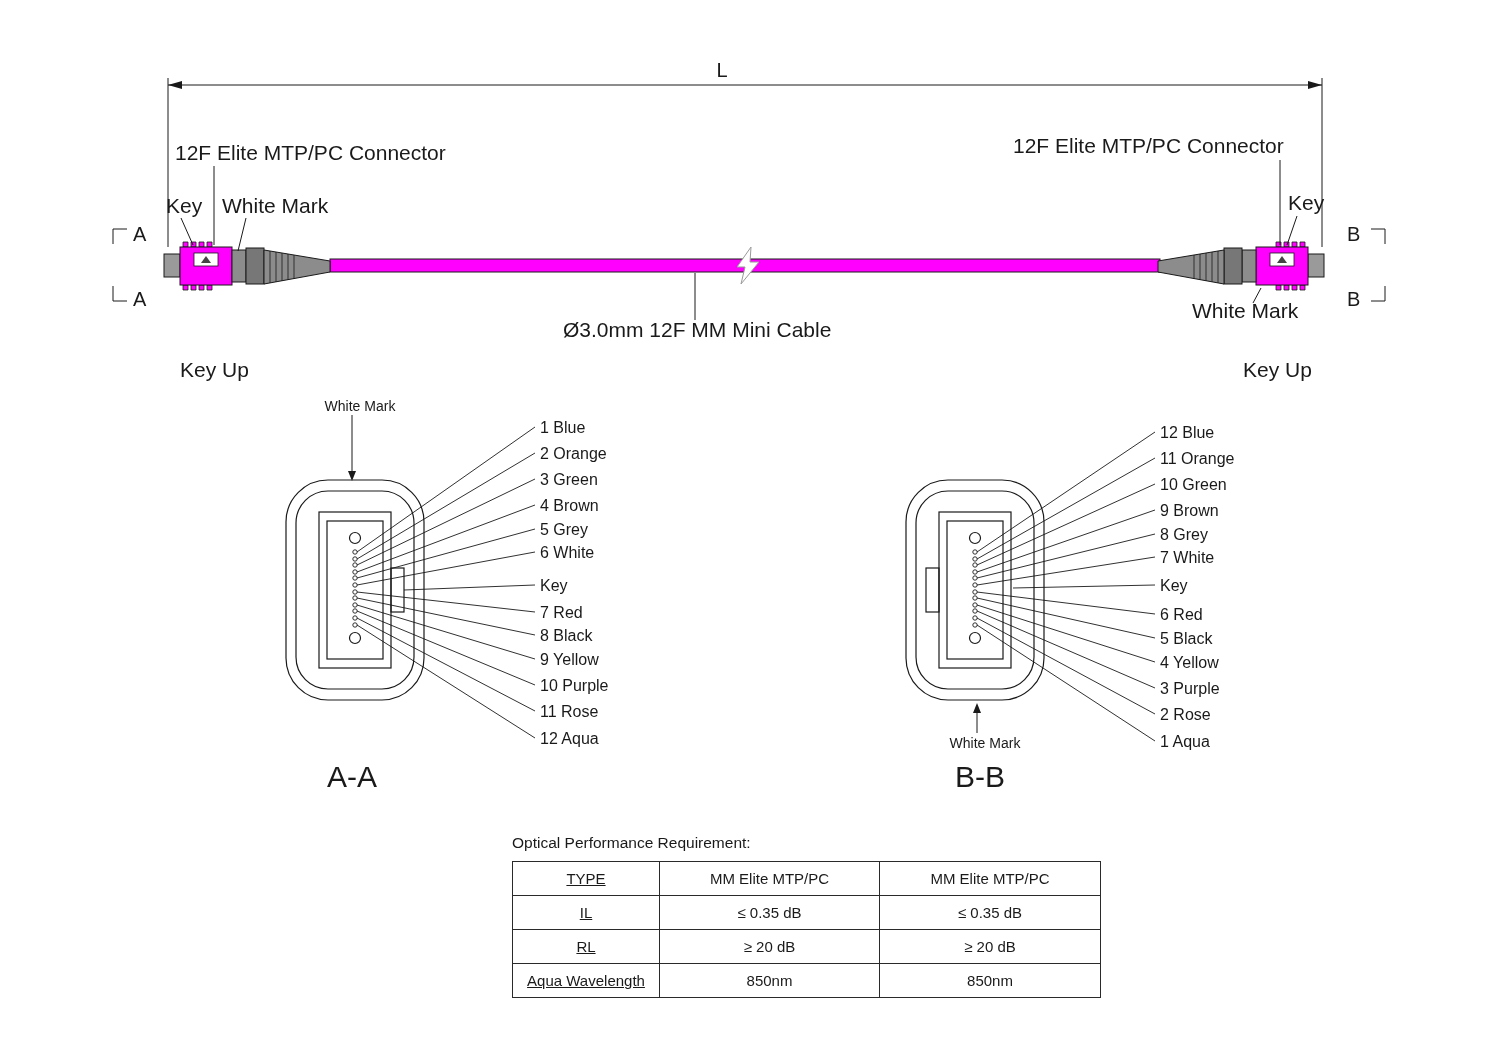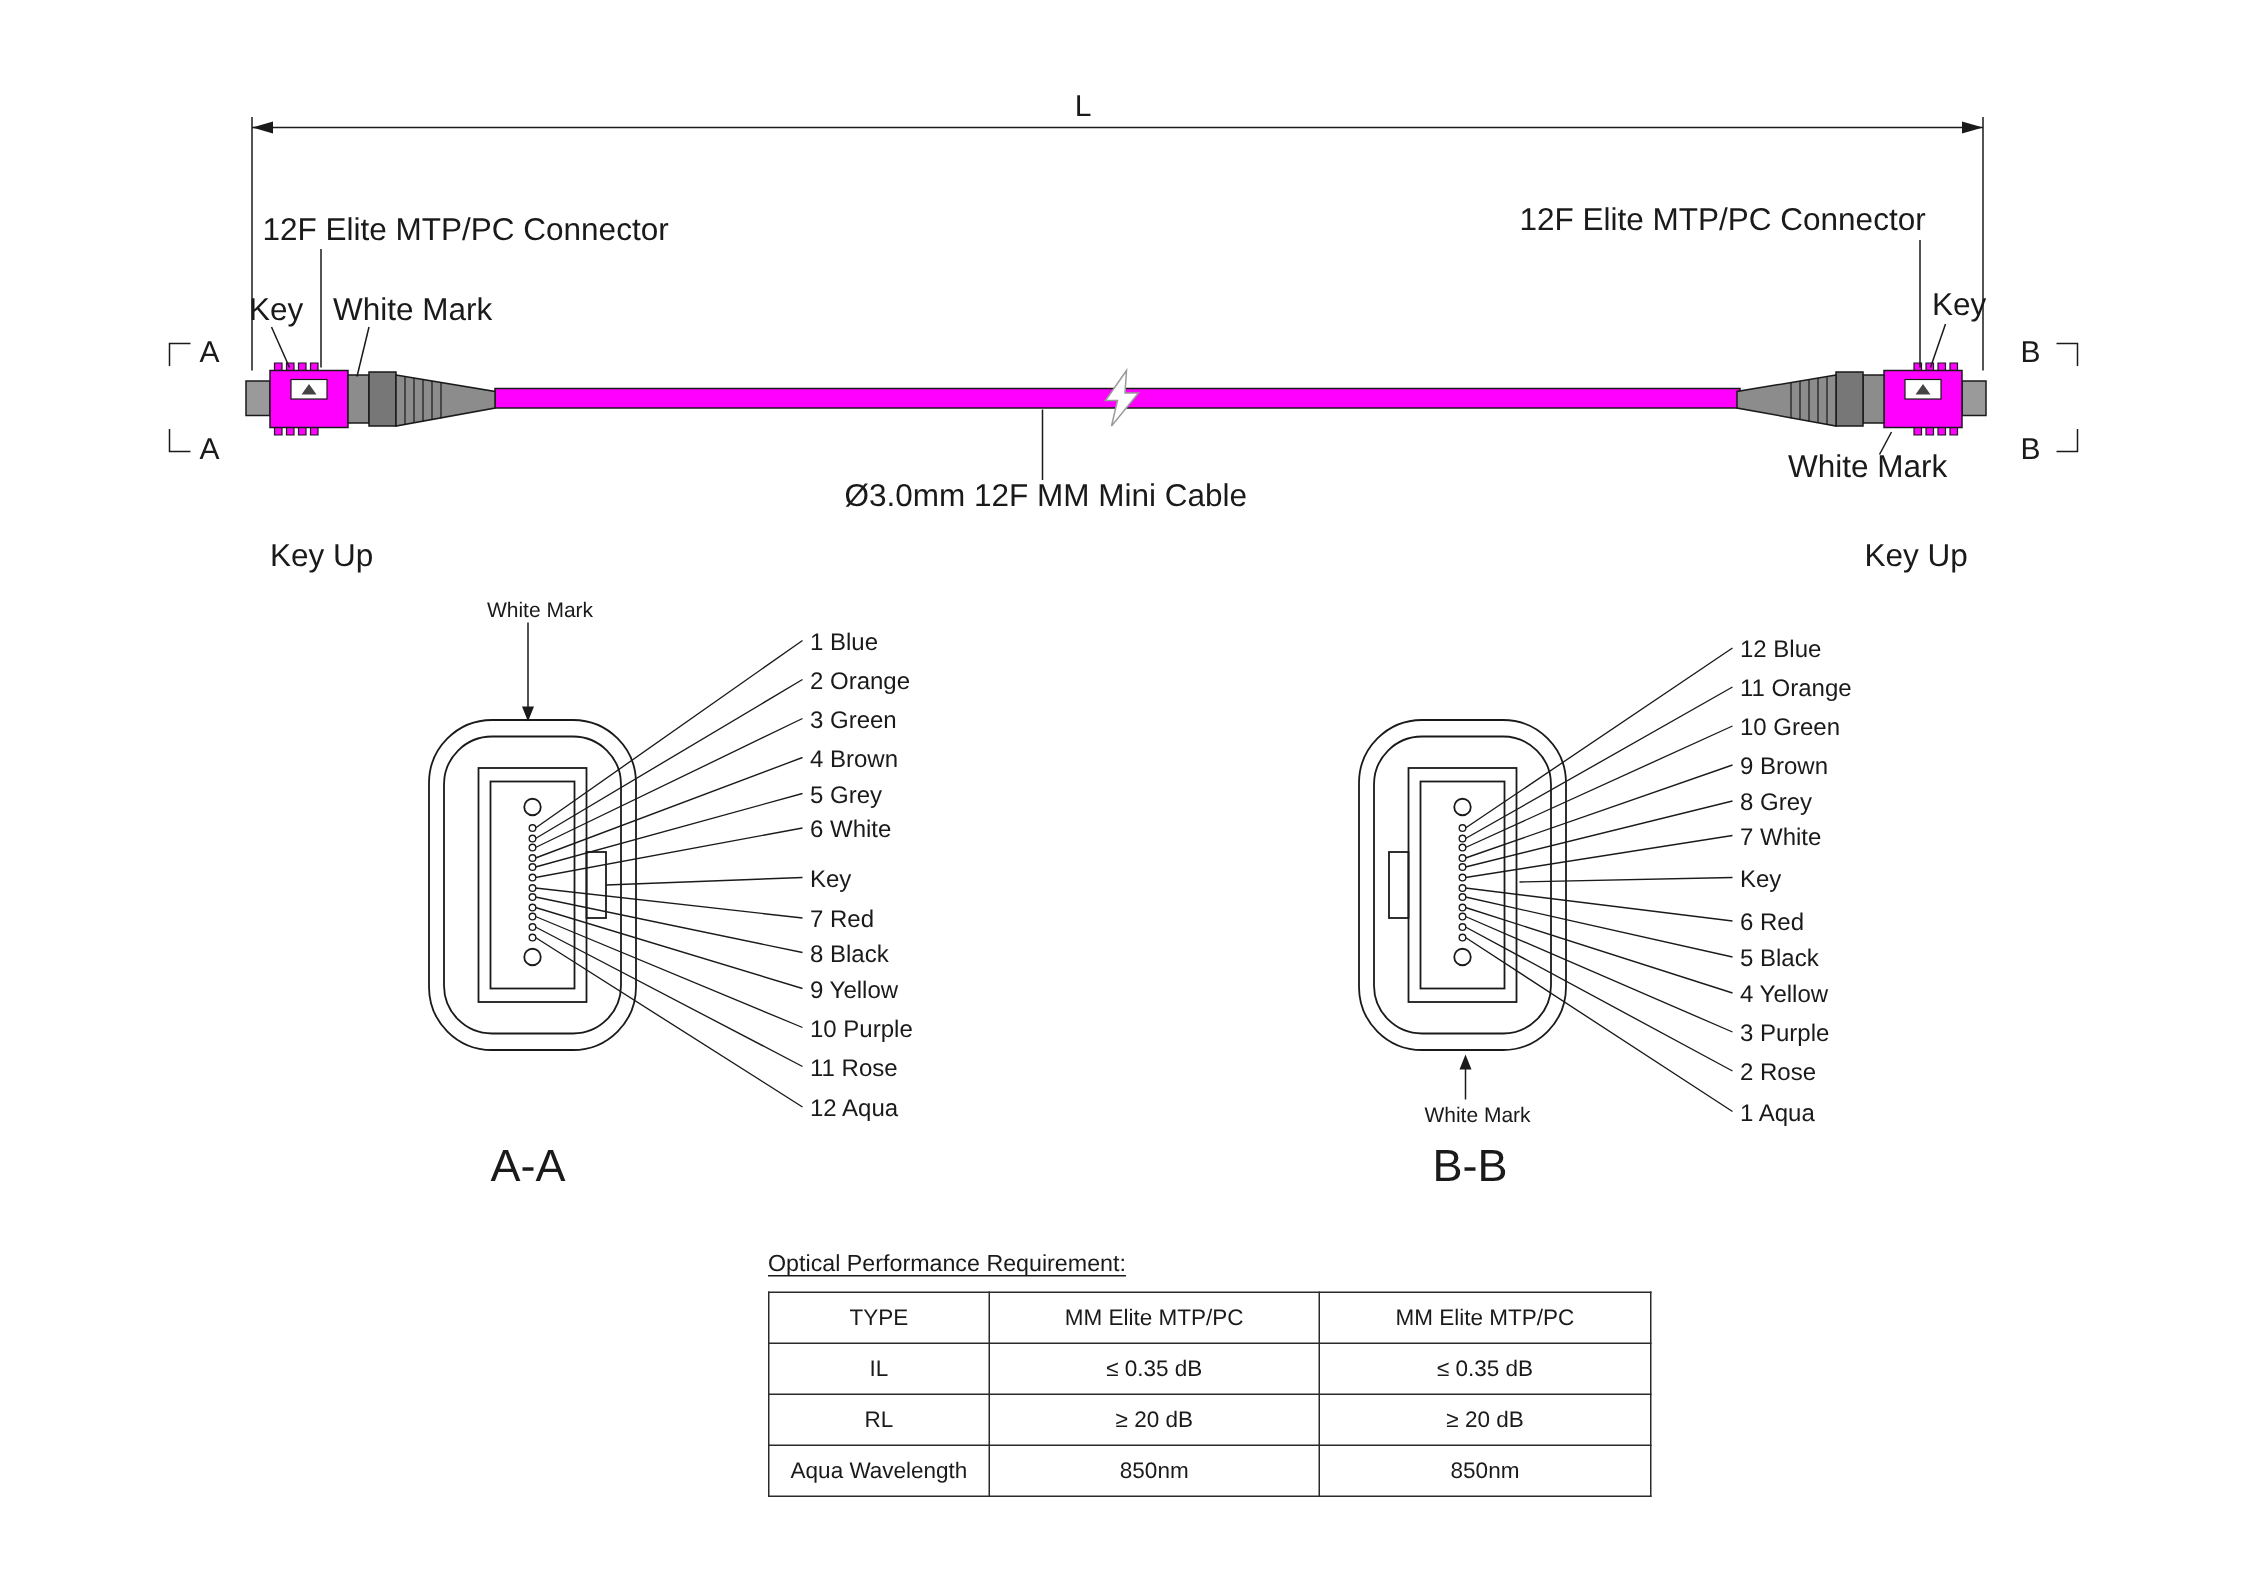--- a/index.html
+++ b/index.html
@@ -10,24 +10,24 @@
   .t21{font-size:21px;}
   .t20{font-size:20px;}
   .t16{font-size:16px;}
   .t14{font-size:14px;}
   .t30{font-size:30px;}
   .ln{stroke:#1a1a1a;stroke-width:1;fill:none;}
   .fan{stroke:#1a1a1a;stroke-width:0.9;fill:none;}
   .outline{stroke:#1a1a1a;stroke-width:1.2;fill:none;}
   .arrowhead{fill:#1a1a1a;stroke:none;}
   .perf{position:absolute;left:512px;top:834px;}
-  .perf-title{font-size:15.5px;text-decoration:underline;text-underline-offset:3px;margin-bottom:9px;}
+  .perf-title{font-size:15.5px;text-underline-offset:3px;margin-bottom:9px;}
   table.perf-table{border-collapse:collapse;}
   .perf-table td{border:1px solid #2a2a2a;text-align:center;font-size:15px;height:33px;padding:0 8px;}
-  .perf-table td.c1{width:130px;}
+  .perf-table td.c1{width:130px;text-decoration:underline;}
   .perf-table td.c2{width:203px;}
   .perf-table td.c3{width:204px;}
 </style>
 </head>
 <body>
 
 <div class="canvas">
 
 <svg width="1500" height="820" viewBox="0 0 1500 820">
 

